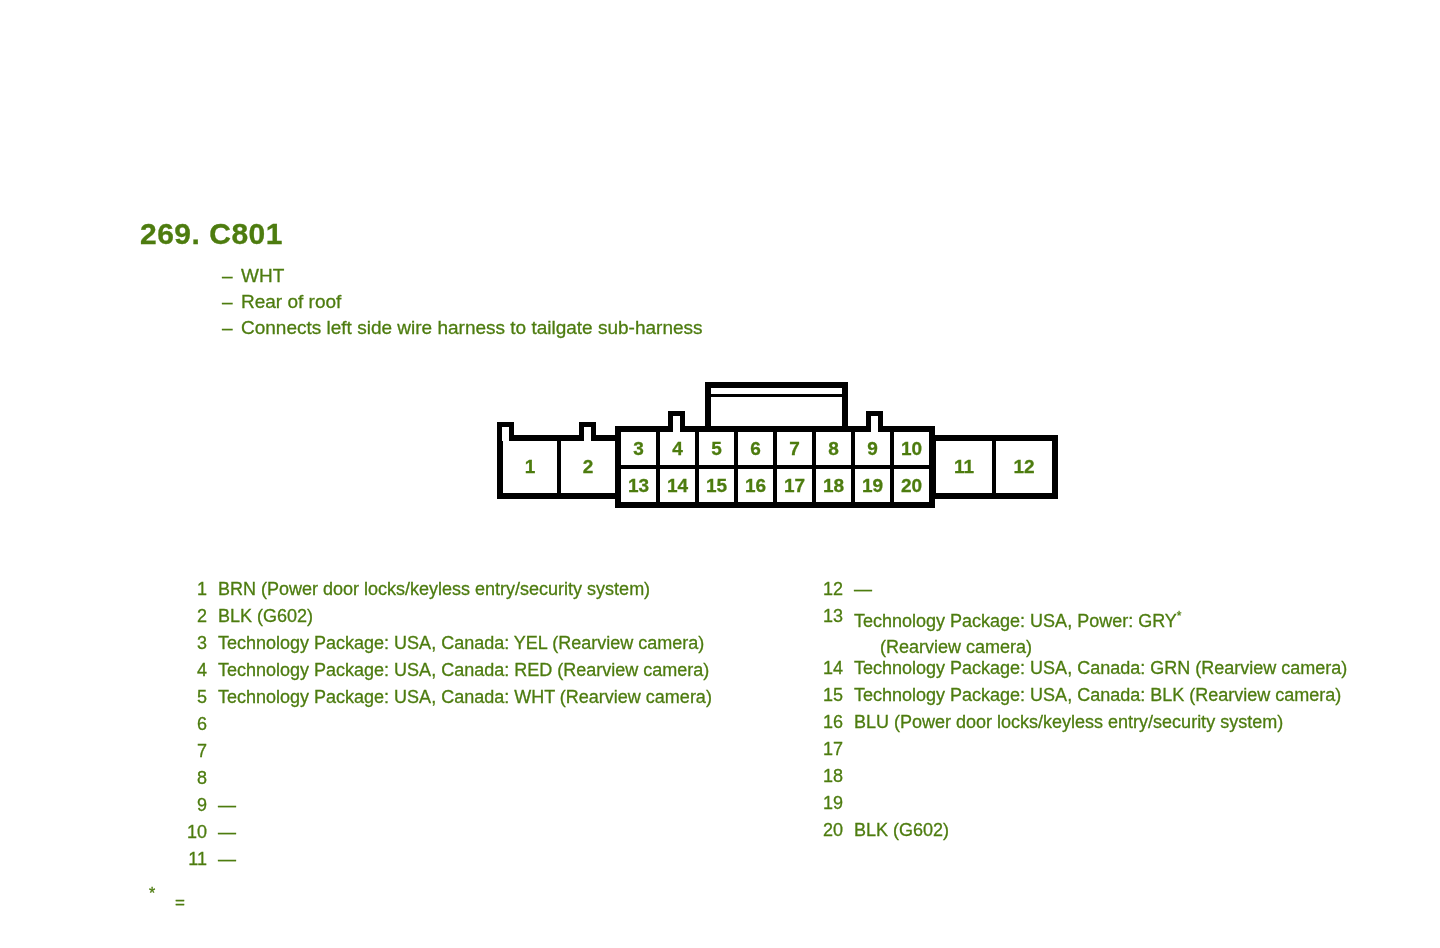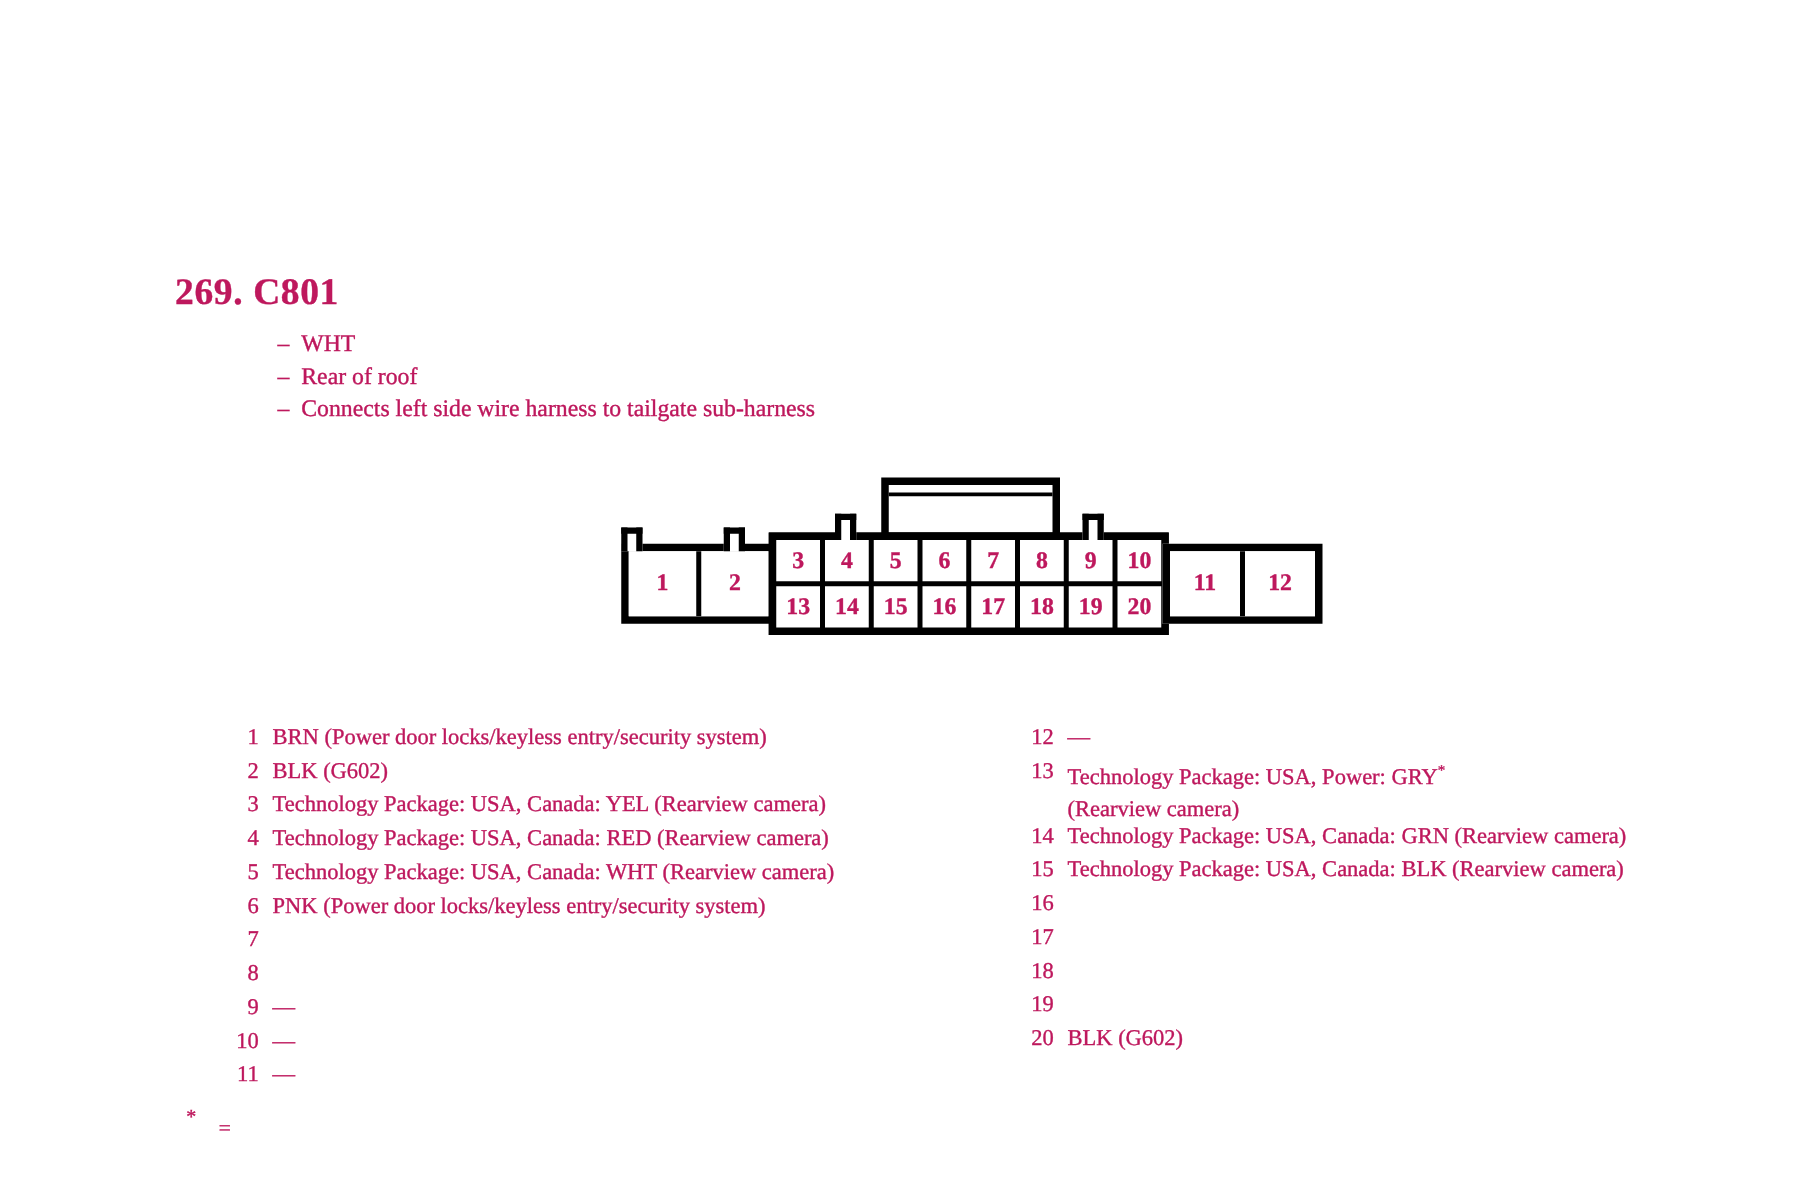--- a/index.html
+++ b/index.html
@@ -1,18 +1,18 @@
 <!DOCTYPE html>
 <html><head>
 <meta charset="utf-8">
 <style>
   html,body{margin:0;padding:0;background:#ffffff;}
   .page{
-    position:relative;width:1440px;height:948px;background:#ffffff;color:#be185d;
-    font-family:Liberation Serif, serif;overflow:hidden;
+    position:relative;width:1440px;height:948px;background:#ffffff;color:#4d7c0f;
+    font-family:Liberation Sans, sans-serif;overflow:hidden;
     -webkit-text-stroke:0.3px currentColor;
   }
   .title{position:absolute;left:140px;top:217px;font-size:30px;font-weight:bold;letter-spacing:0.5px;}
   .notes{position:absolute;left:222px;top:263px;font-size:19px;line-height:26px;}
   .note-line{display:flex;}
   .note-dash{width:19px;flex:0 0 19px;}
   
   .conn-piece{position:absolute;box-sizing:border-box;background:#ffffff;}
   .conn-tab{left:705px;top:382px;width:143px;height:50px;border:6px solid #000;}
   .conn-tab-line{position:absolute;left:0;right:0;top:6px;height:3px;background:#000;}
@@ -31,21 +31,21 @@
   .notch-4{left:668px;top:411px;width:17px;height:21px;}
   .notch-9{left:866px;top:411px;width:17px;height:21px;}
   
   .pin-list{position:absolute;font-size:18px;}
   .pin-list-left{left:184px;top:576px;}
   .pin-list-right{left:820px;top:576px;}
   .pin-row{display:flex;height:27px;line-height:27px;white-space:nowrap;}
   .pin-row.wrap2{height:52px;line-height:26px;}
   .pin-num{width:23px;flex:0 0 23px;text-align:right;}
   .pin-desc{margin-left:11px;}
-  .pin-desc-line2{display:block;}
+  .pin-desc-line2{display:block;margin-left:26px;}
   .fn-ref{font-size:12px;}
   
   .fn-sym{position:absolute;left:149px;top:885px;font-size:16px;}
   .fn-eq{position:absolute;left:175px;top:893px;font-size:17px;}
   .fn-text{position:absolute;left:198px;top:890px;font-size:18px;line-height:27px;white-space:pre-wrap;}
 </style>
 </head>
 <body>
 
 <div class="page">
@@ -123,21 +123,20 @@
     <div class="pin-row">
       <span class="pin-num">4</span>
       <span class="pin-desc">Technology Package: USA, Canada: RED (Rearview camera)</span>
     </div>
     <div class="pin-row">
       <span class="pin-num">5</span>
       <span class="pin-desc">Technology Package: USA, Canada: WHT (Rearview camera)</span>
     </div>
     <div class="pin-row">
       <span class="pin-num">6</span>
-      <span class="pin-desc">PNK (Power door locks/keyless entry/security system)</span>
     </div>
     <div class="pin-row">
       <span class="pin-num">7</span>
     </div>
     <div class="pin-row">
       <span class="pin-num">8</span>
     </div>
     <div class="pin-row">
       <span class="pin-num">9</span>
       <span class="pin-desc">—</span>
@@ -164,20 +163,21 @@
     <div class="pin-row">
       <span class="pin-num">14</span>
       <span class="pin-desc">Technology Package: USA, Canada: GRN (Rearview camera)</span>
     </div>
     <div class="pin-row">
       <span class="pin-num">15</span>
       <span class="pin-desc">Technology Package: USA, Canada: BLK (Rearview camera)</span>
     </div>
     <div class="pin-row">
       <span class="pin-num">16</span>
+      <span class="pin-desc">BLU (Power door locks/keyless entry/security system)</span>
     </div>
     <div class="pin-row">
       <span class="pin-num">17</span>
     </div>
     <div class="pin-row">
       <span class="pin-num">18</span>
     </div>
     <div class="pin-row">
       <span class="pin-num">19</span>
     </div>

